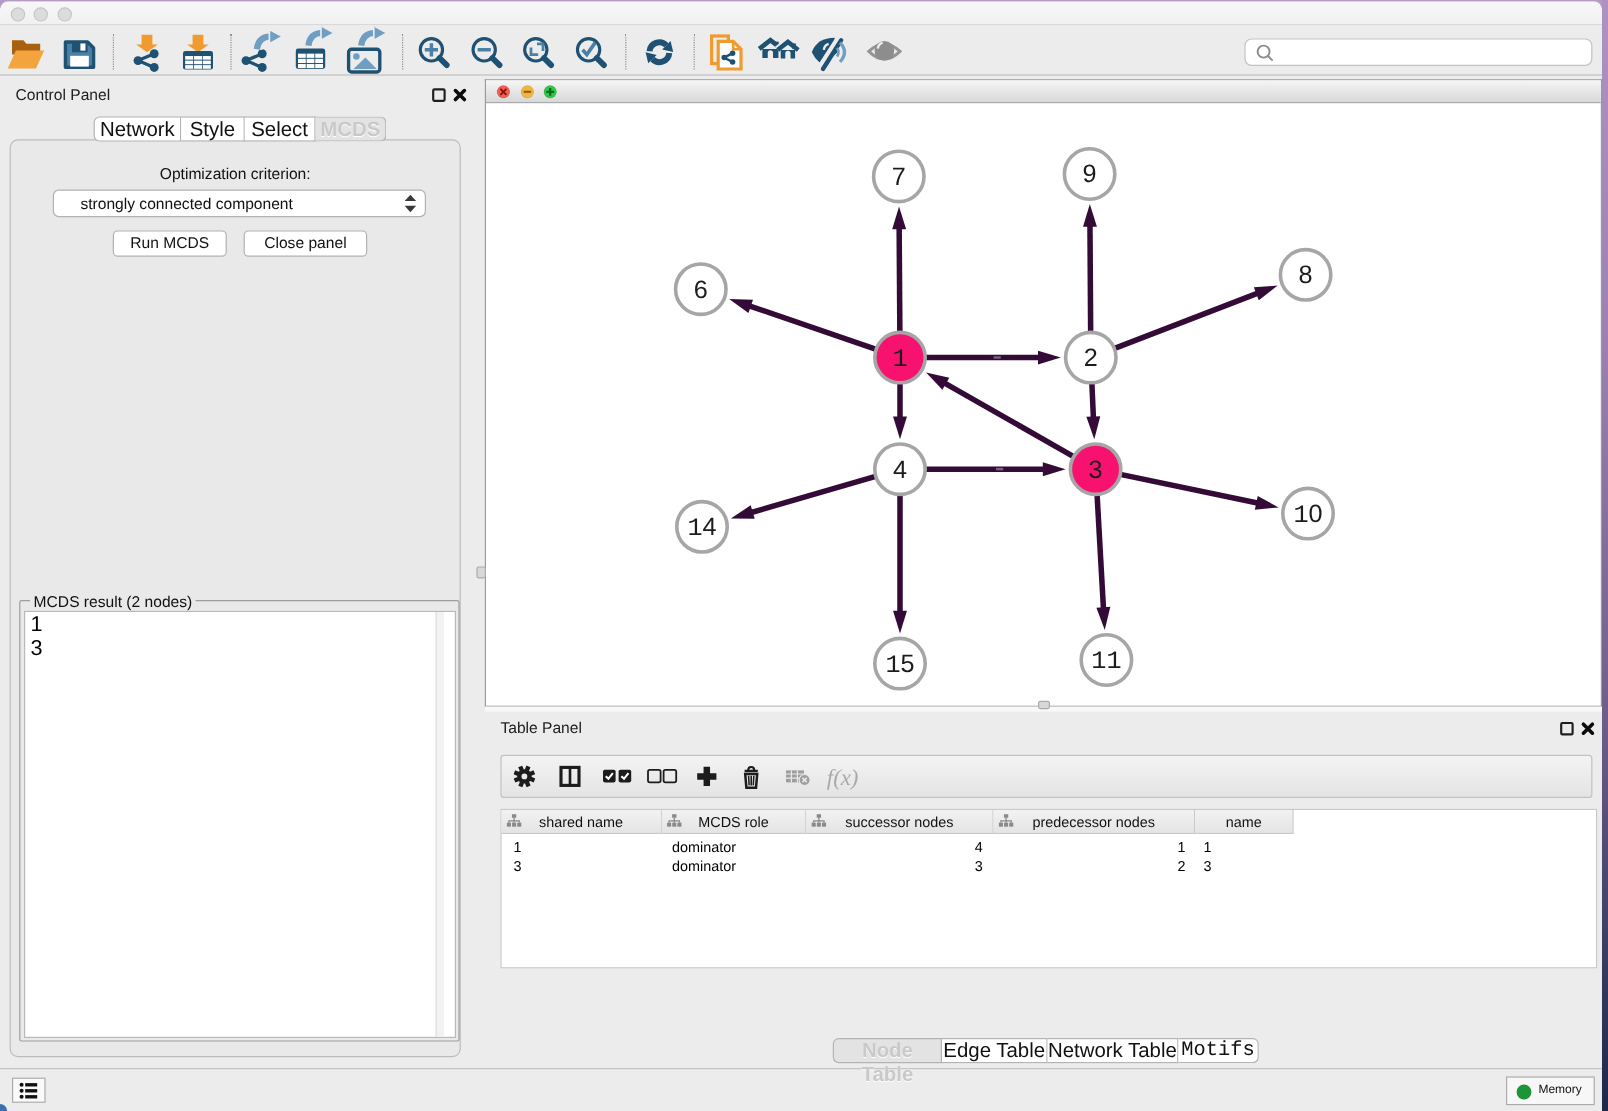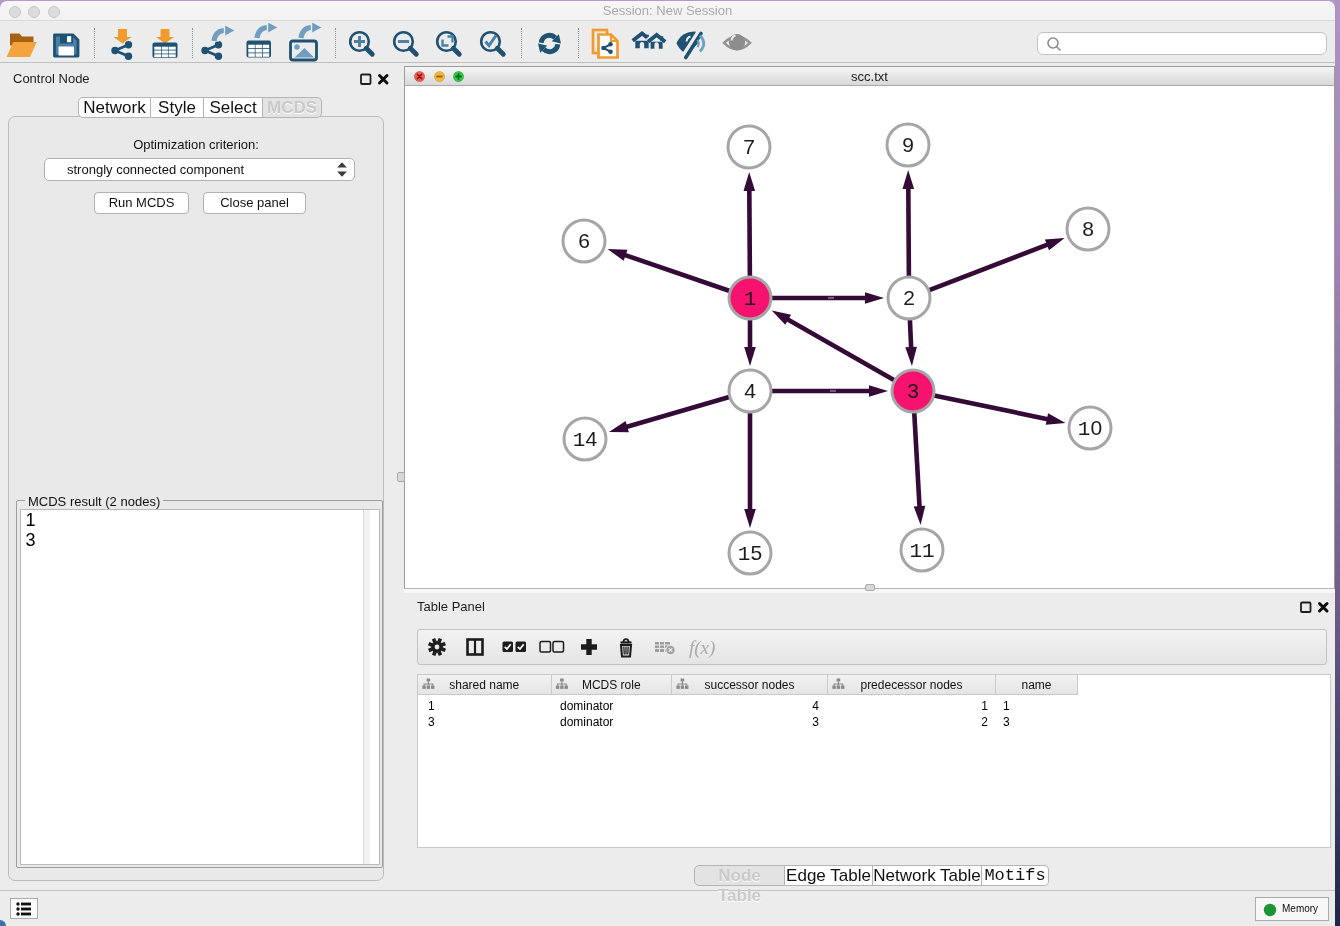--- a/index.html
+++ b/index.html
@@ -37,39 +37,38 @@
 #listbtn { left:10px; top:898px; width:28px; height:21px; background:#fafafa; border:1px solid #ababab; }
 #membtn { left:1255px; top:897px; width:74px; height:24px; background:#f7f7f7; border:1px solid #ababab; font-size:10px; color:#111; }
 
 #net-win { left:404px; top:66px; width:931px; height:523px; background:#fff; border:1px solid #9b9b9b; border-bottom:1px solid #b5b5b5; }
 #net-titlebar { left:0; top:0; width:929px; height:19px; background:linear-gradient(#f5f5f5,#d8d8d8); border-bottom:1px solid #aaa; }
 #net-title { left:0; width:100%; text-align:center; top:2px; font-size:13px; color:#1a1a1a; }
 .mtl { position:absolute; top:4px; width:11px; height:11px; border-radius:50%; }
 
 #tp-title { left:417px; top:599px; font-size:13px; color:#1d1d1d; }
 #tp-toolbar { left:417px; top:629px; width:910px; height:36px; background:linear-gradient(#f3f3f3,#e4e4e4); border:1px solid #c2c2c2; border-radius:3px;text-align:right; }
-#tbl { left:417px; top:674px; width:914px; height:174px; background:#fff; border:1px solid #c9c9c9; }
+#tbl { left:417px; top:674px; width:914px; height:133px; background:#fff; border:1px solid #c9c9c9; }
 .th { position:absolute; top:0; height:20px; background:linear-gradient(#f2f2f2,#e4e4e4); border-right:1px solid #c9c9c9; border-bottom:1px solid #c9c9c9; font-size:12px; color:#111; text-align:center; line-height:20px; }
 .td { position:absolute; font-size:12px; color:#000; height:16px; line-height:16px; }
 #tp-tabs { left:694px; top:865px; height:21px; }
 
 #graph { left:405px; top:86px; }
 .handle { background:#d8d8d8; border:1px solid #aaa; border-radius:2px; }
 </style>
 </head>
 <body>
 <div class="abs" id="win"></div>
 <div class="abs" id="wall-top"></div>
 <div class="abs" id="wall-right"></div>
 
 <div class="abs" id="titlebar">
   <div class="tl" style="left:9px;"></div>
   <div class="tl" style="left:28px;"></div>
   <div class="tl" style="left:48px;"></div>
-  <div class="abs" id="title-text">Session: New Session</div>
 </div>
 
 <div class="abs" id="toolbar">
   <div class="tsep" style="left:94px;"></div>
   <div class="tsep" style="left:192px;"></div>
   <div class="tsep" style="left:335px;"></div>
   <div class="tsep" style="left:521px;"></div>
   <div class="tsep" style="left:578px;"></div>
   <div class="abs" id="searchbox">
     <svg width="22" height="21" style="position:absolute;left:6px;top:1px;">
@@ -166,21 +165,21 @@
 <path d="M683.5 34 L699.5 9" stroke="#ececec" stroke-width="5"></path>
 <path d="M685.8 35.5 L701 11.5" stroke="#1f5173" stroke-width="3.6" stroke-linecap="round"></path>
 <path d="M700 13.5 Q707.5 21.5 700 29.5" fill="none" stroke="#6f9ec2" stroke-width="2.7"></path>
 <path d="M697.5 18 Q700 21.5 697.5 25" fill="none" stroke="#6f9ec2" stroke-width="2.2"></path>
 <path d="M724 20.8 Q737 8.5 750 20.8 Q737 33.5 724 20.8 Z" fill="#ececec" stroke="#949494" stroke-width="2.5"></path>
 <circle cx="737" cy="20.3" r="8.2" fill="#8d8d8d"></circle>
 <path d="M731.5 18.5 Q732 14.5 735.5 13.5" fill="none" stroke="#ececec" stroke-width="2"></path>
     </svg>
 </div>
 
-<div class="abs" id="cp-title">Control Node</div>
+<div class="abs" id="cp-title">Control Panel</div>
 <svg class="abs" width="30" height="14" style="left:360px;top:73px;">
   <rect x="1" y="1.5" width="9.5" height="9.5" rx="1" fill="none" stroke="#1f1f1f" stroke-width="1.8"></rect>
   <path d="M19.5 2.5 L27 10 M27 2.5 L19.5 10" stroke="#0c0c0c" stroke-width="3" stroke-linecap="round"></path>
 </svg>
 <div class="abs" id="cp-box"></div>
 <div class="abs" id="cp-tabs">
   <div class="seg" style="left:0; width:73px; border-radius:5px 0 0 5px;">Network</div>
   <div class="seg" style="left:73px; width:53px; border-left:none;">Style</div>
   <div class="seg" style="left:126px; width:59px; border-left:none;">Select</div>
   <div class="seg sel" style="left:185px; width:59px; border-left:none; border-radius:0 5px 5px 0;">MCDS</div>
@@ -227,21 +226,20 @@
         <path d="M3.4 3.4 L7.6 7.6 M7.6 3.4 L3.4 7.6" stroke="#8c1008" stroke-width="1.5" stroke-linecap="round"></path>
       </svg>
     <svg class="mtl" style="left:29px;" width="11" height="11">
         <circle cx="5.5" cy="5.5" r="5.2" fill="#f0b73e" stroke="#d39c2a" stroke-width="0.6"></circle>
         <rect x="2.4" y="4.6" width="6.2" height="1.8" fill="#985d10"></rect>
       </svg>
     <svg class="mtl" style="left:48px;" width="11" height="11">
         <circle cx="5.5" cy="5.5" r="5.2" fill="#31c748" stroke="#22a835" stroke-width="0.6"></circle>
         <path d="M5.5 2.3 V8.7 M2.3 5.5 H8.7" stroke="#0c6b1b" stroke-width="1.8"></path>
       </svg>
-    <div class="abs" id="net-title">scc.txt</div>
   </div>
 </div>
 <svg class="abs" id="graph" width="930" height="503">
     <line x1="344.9" y1="193.0" x2="344.3" y2="103.0" stroke="#330b36" stroke-width="4.6"></line>
 <path d="M344.2 86.0 L350.1 105.0 L338.5 105.0 Z" fill="#330b36"></path>
 <line x1="327.0" y1="205.8" x2="218.7" y2="168.6" stroke="#330b36" stroke-width="4.6"></line>
 <path d="M202.6 163.1 L222.5 163.8 L218.7 174.8 Z" fill="#330b36"></path>
 <line x1="364.0" y1="212.0" x2="462.0" y2="212.0" stroke="#330b36" stroke-width="4.6"></line>
 <path d="M479.0 212.0 L460.0 217.8 L460.0 206.2 Z" fill="#330b36"></path>
 <line x1="345.0" y1="231.0" x2="345.0" y2="263.0" stroke="#330b36" stroke-width="4.6"></line>

